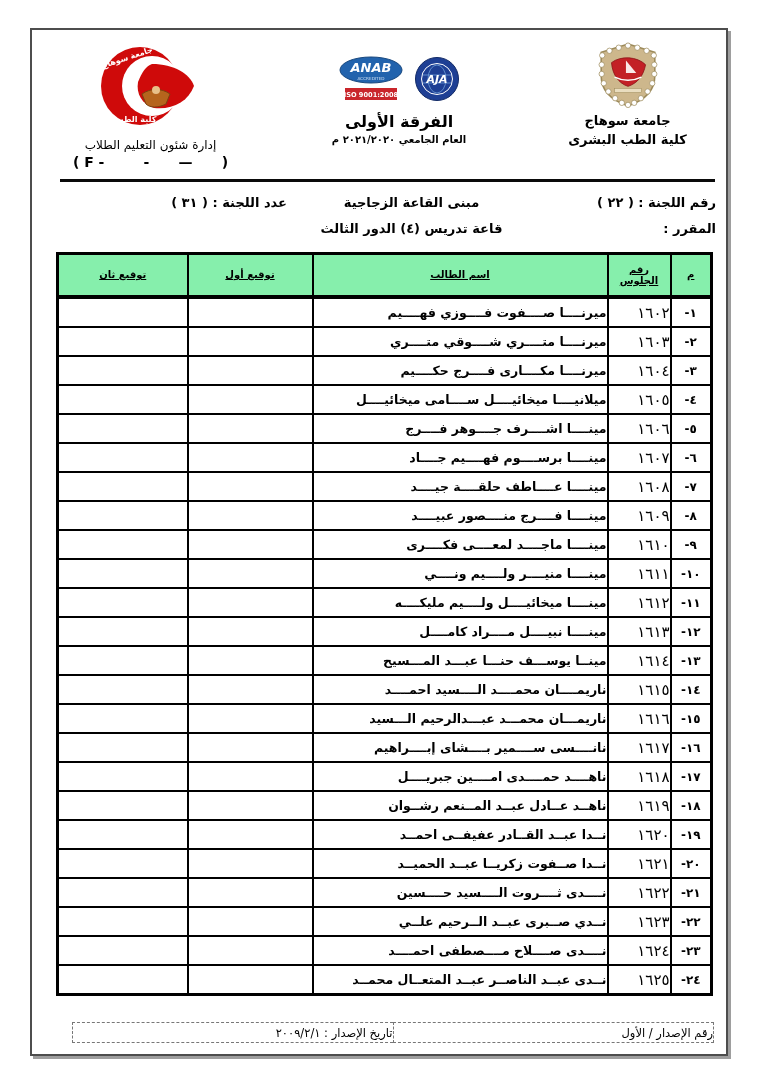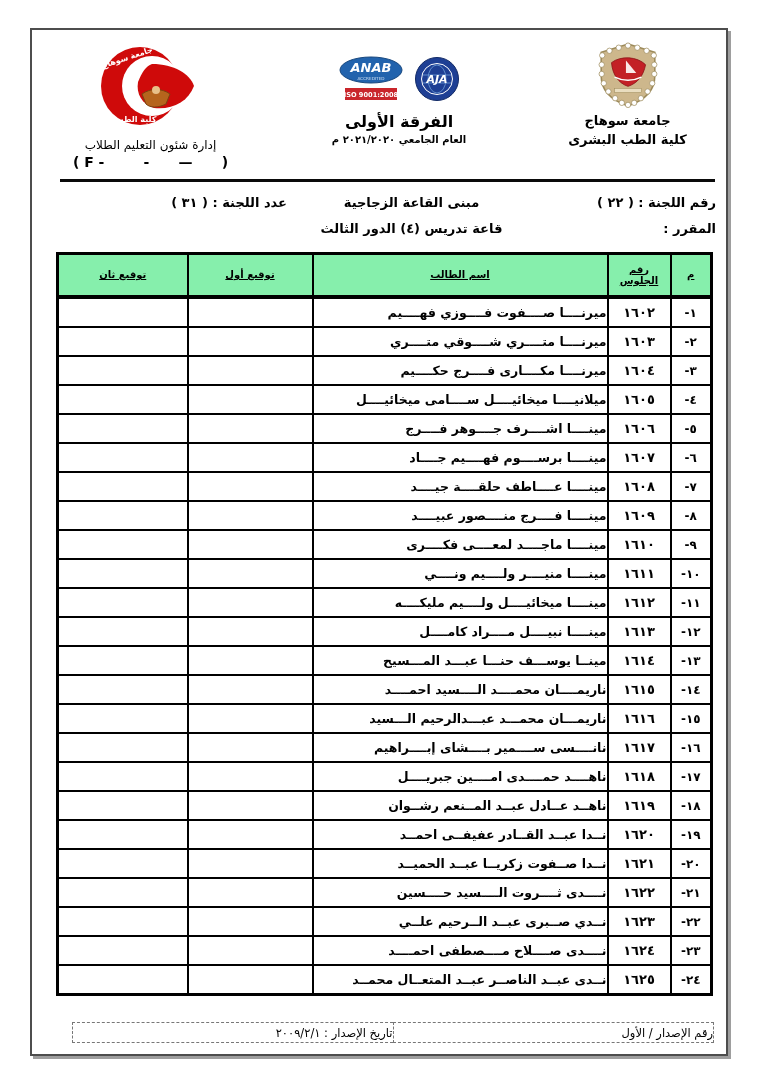--- a/index.html
+++ b/index.html
@@ -38,21 +38,21 @@
     border:3px solid #000;table-layout:fixed;
   }
   table.students th{
     background:#86efac;border:2px solid #000;border-bottom:4px solid #000;
     font-weight:bold;font-size:10px;height:38px;line-height:1.15;padding:1px 2px;text-decoration:underline;
   }
   table.students td{
     border:2px solid #000;height:27px;padding:0;overflow:hidden;
   }
   td.c-name{font-weight:bold;font-size:12.5px;text-align:right;padding:0 7px 0 3px;white-space:nowrap;}
-  td.c-seat{font-weight:bold;font-size:13px;text-align:center;}
+  td.c-seat{font-weight:normal;font-size:15px;text-align:right;}
   td.c-idx{font-weight:bold;font-size:12px;text-align:center;}
   th.h-seat{font-size:12px;padding:1px 6px;}
   
   table.issue{
     border-collapse:collapse;direction:rtl;table-layout:fixed;
     margin:26px 12px 0 40px;width:calc(100% - 52px);
     border:1px dashed #777;
   }
   table.issue td{
     border:1px dashed #777;text-align:right;font-size:11.5px;height:19px;padding:0;

